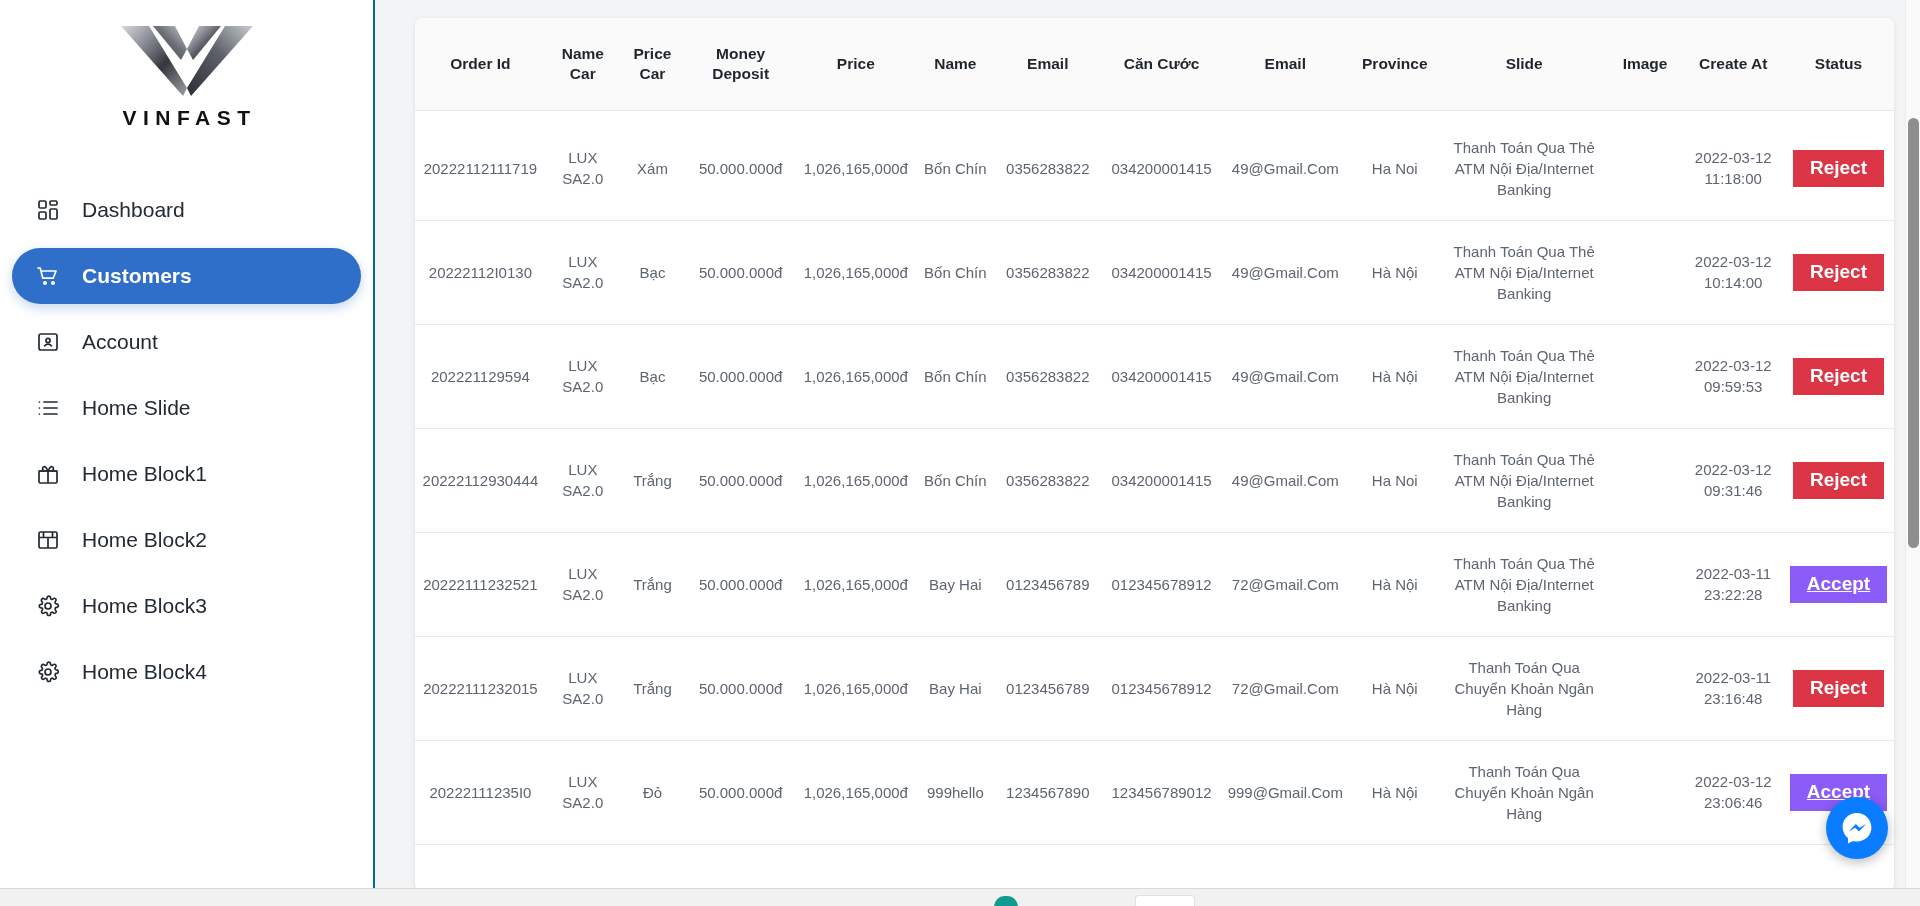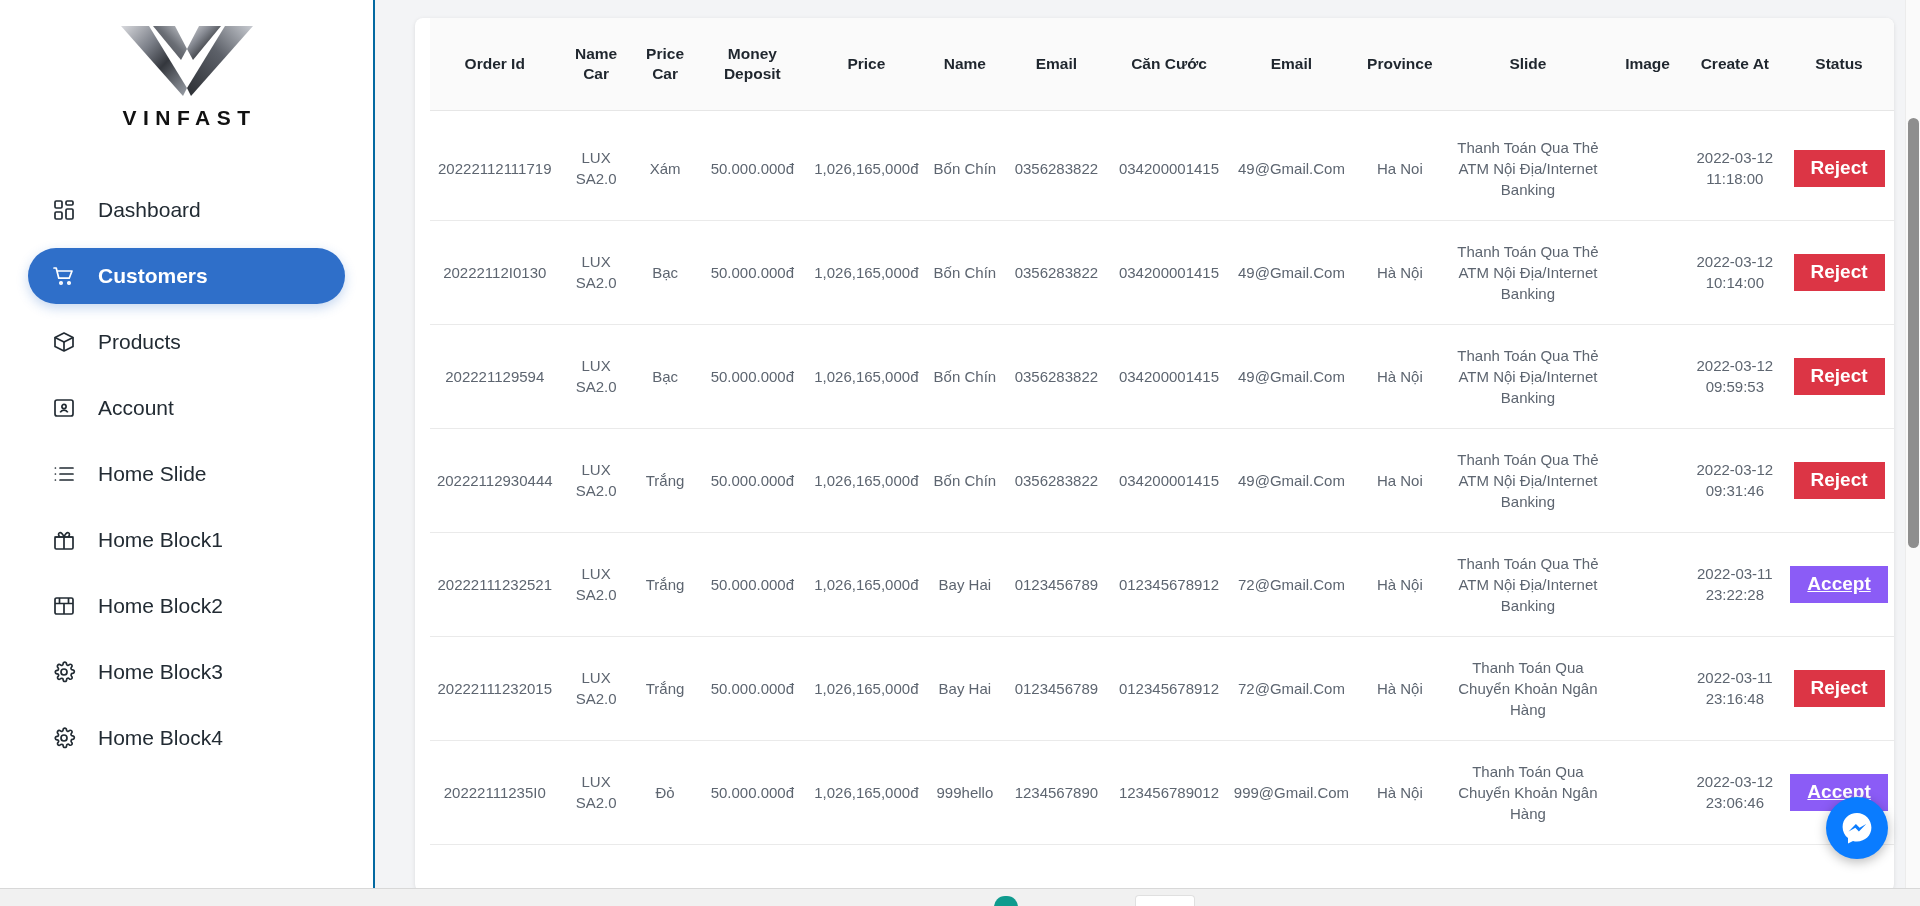--- a/index.html
+++ b/index.html
@@ -40,21 +40,21 @@
   .brand-logo { width: 148px; height: 78px; display:block; }
   .brand-word {
     margin-top: 6px;
     font-size: 21px;
     font-weight: 700;
     letter-spacing: 6.5px;
     color: #111;
     text-indent: 6px;
   }
 
-  .nav { padding: 0 28px; }
+  .nav { padding: 0 12px; }
   .nav-item {
     display: flex;
     align-items: center;
     gap: 22px;
     height: 56px;
     padding: 0 24px;
     margin-bottom: 10px;
     border-radius: 30px;
     color: #222b33;
     font-size: 21px;
@@ -82,21 +82,20 @@
   }
 
   .card {
     background: #ffffff;
     border-radius: 8px;
     box-shadow: 0 1px 4px rgba(0,0,0,.10);
     width: 100%;
     height: 874px;
     overflow: hidden;
     position: relative;
-    padding-left: 15px;
   }
 
   table.grid {
     width: 100%;
     border-collapse: collapse;
     table-layout: fixed;
   }
   table.grid thead th {
     background: #fafafa;
     color: #1f262e;
@@ -258,30 +257,20 @@
         <span class="ic">
           <svg viewBox="0 0 24 24" fill="none" stroke="currentColor" stroke-width="1.7" stroke-linecap="round" stroke-linejoin="round">
             <path d="M2 4h2.2l2.6 10.2h10.4L20 7H6"></path>
             <circle cx="9" cy="19" r="1.2"></circle>
               <circle cx="17" cy="19" r="1.2"></circle>
           </svg>
         </span>
         <span>Customers</span>
       </div>
 
-      <div class="nav-item">
-        <span class="ic">
-          <svg viewBox="0 0 24 24" fill="none" stroke="currentColor" stroke-width="1.7" stroke-linejoin="round">
-            <path d="M12 3 21 7.5 12 12 3 7.5Z"></path>
-              <path d="M3 7.5v9L12 21l9-4.5v-9"></path>
-              <path d="M12 12v9"></path>
-          </svg>
-        </span>
-        <span>Products</span>
-      </div>
 
       <div class="nav-item">
         <span class="ic">
           <svg viewBox="0 0 24 24" fill="none" stroke="currentColor" stroke-width="1.7">
             <rect x="3" y="4" width="18" height="16" rx="2"></rect>
             <circle cx="12" cy="10.5" r="2.1"></circle>
               <path d="M8.2 16.4c.9-1.6 2.2-2.3 3.8-2.3s2.9.7 3.8 2.3"></path>
           </svg>
         </span>
         <span>Account</span>

